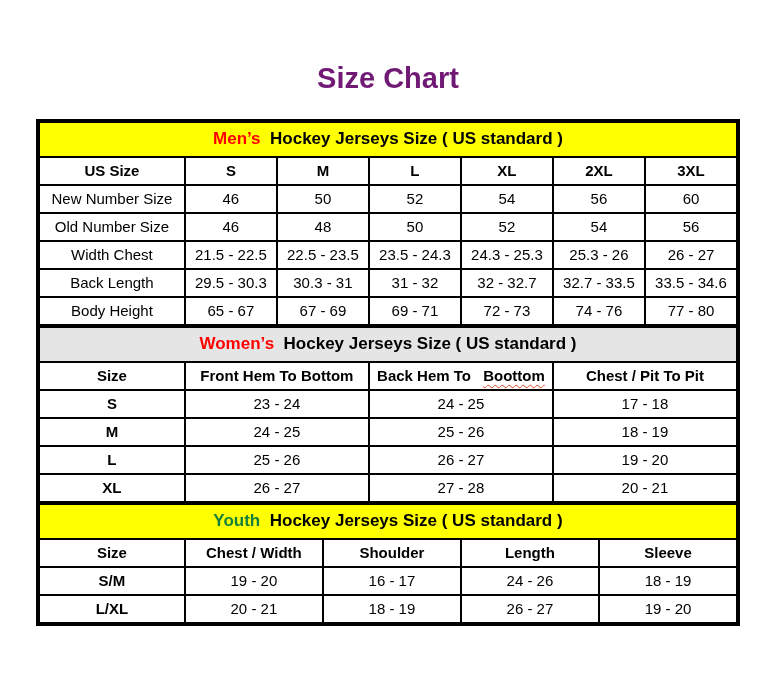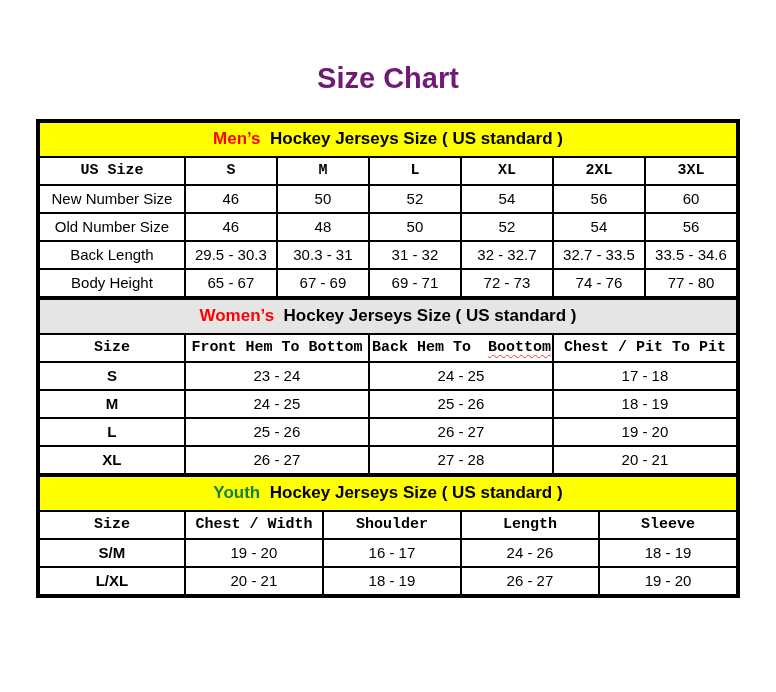--- a/index.html
+++ b/index.html
@@ -46,21 +46,20 @@
     white-space: nowrap;
   }
   tr.band-row th {
     height: 33px;
     font-size: 17px;
     font-weight: 700;
   }
   tr.colhead-row th {
     height: 26px;
     font-weight: 700;
-    font-family: Liberation Mono, monospace;
   }
   tr.data-row td {
     height: 26px;
     font-weight: 400;
   }
   table.size-table.bold-labels tr.data-row td.row-label {
     font-weight: 700;
   }
   .squiggle {
     text-decoration-line: underline;
@@ -112,20 +111,29 @@
           <tr class="data-row">
             <td class="row-label">Old Number Size</td>
             <td>46</td>
             <td>48</td>
             <td>50</td>
             <td>52</td>
             <td>54</td>
             <td>56</td>
           </tr>
           <tr class="data-row">
+            <td class="row-label">Width Chest</td>
+            <td>21.5 - 22.5</td>
+            <td>22.5 - 23.5</td>
+            <td>23.5 - 24.3</td>
+            <td>24.3 - 25.3</td>
+            <td>25.3 - 26</td>
+            <td>26 - 27</td>
+          </tr>
+          <tr class="data-row">
             <td class="row-label">Back Length</td>
             <td>29.5 - 30.3</td>
             <td>30.3 - 31</td>
             <td>31 - 32</td>
             <td>32 - 32.7</td>
             <td>32.7 - 33.5</td>
             <td>33.5 - 34.6</td>
           </tr>
           <tr class="data-row">
             <td class="row-label">Body Height</td>

